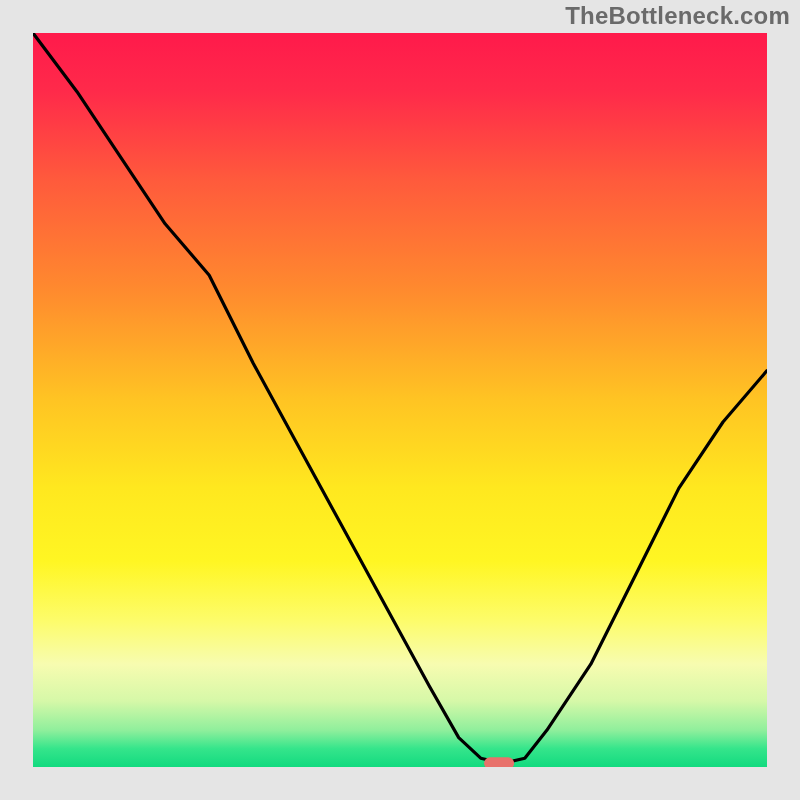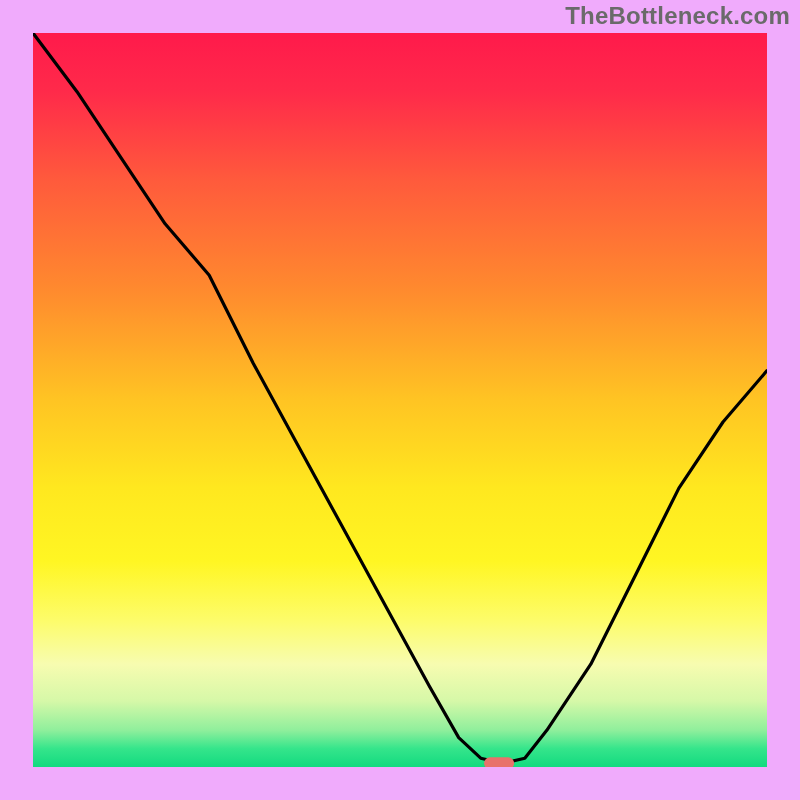--- a/index.html
+++ b/index.html
@@ -7,21 +7,21 @@
     padding: 0;
     width: 800px;
     height: 800px;
     background: #000;
     overflow: hidden;
   }
   .frame {
     position: relative;
     width: 800px;
     height: 800px;
-    background: #f0abfc;
+    background: #e5e5e5;
   }
   .watermark {
     position: absolute;
     top: 2px;
     right: 10px;
     font-family: Arial, Helvetica, sans-serif;
     font-size: 24px;
     font-weight: 600;
     color: #6a6a6a;
     letter-spacing: 0.2px;

